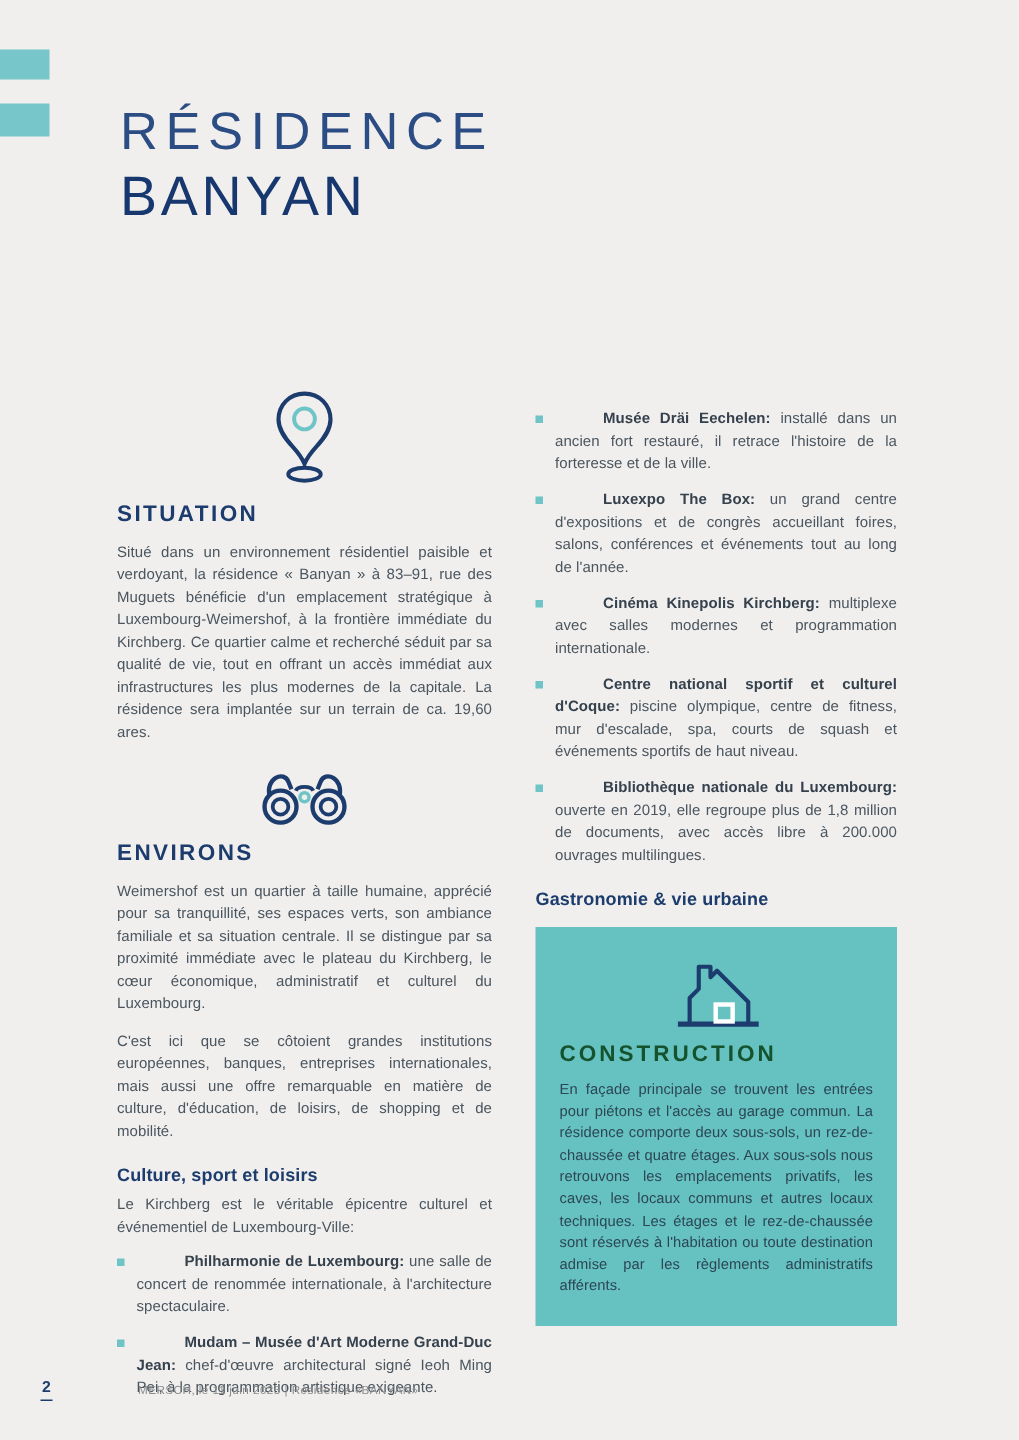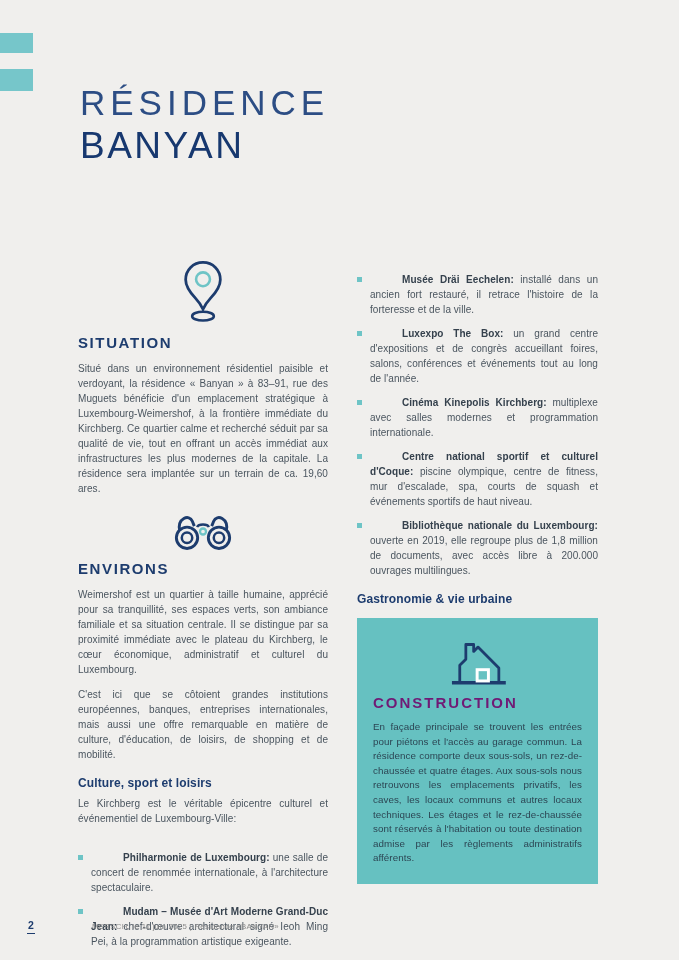--- a/index.html
+++ b/index.html
@@ -13,21 +13,21 @@
   body{
     background:var(--page_bg);
     font-family:"Liberation Sans", sans-serif;
     position:relative; overflow:hidden;
     -webkit-font-smoothing:antialiased;
   }
   .deco{position:absolute; left:0; background:var(--teal_deco);}
   .deco-1{top:33px; width:33px; height:20px;}
   .deco-2{top:69px; width:33px; height:22px;}
 
-  .title-block{position:absolute; left:80px; top:84px; line-height:1.1;}
+  .title-block{position:absolute; left:80px; top:69px; line-height:1.1;}
   .t1{font-size:35px; font-weight:300; letter-spacing:5px; color:var(--title_navy_light);}
   .t2{font-size:37px; font-weight:400; letter-spacing:2.5px; color:var(--title_navy); margin-top:3px;}
 
   .columns{position:absolute; top:258px; left:78px; width:520px; display:flex; gap:29px;}
   .col{display:block;}
   .col-left{width:250px;}
   .col-right{width:241px; padding-top:14px;}
 
   .icon-block{display:flex; justify-content:center; align-items:flex-end;}
   .icon-block.pin{height:68px;}
@@ -36,29 +36,29 @@
   .icon-block svg{display:block;}
 
   h2.section{font-size:15px; font-weight:800; letter-spacing:1.6px; color:var(--navy);
     margin-top:8px;}
   h3.sub{font-size:12px; font-weight:800; color:var(--navy); margin-top:14px; letter-spacing:.1px;}
 
   p.body{font-size:10px; line-height:15px; color:var(--body_text);
     text-align:justify; margin-top:10px; letter-spacing:.05px;}
   p.intro{margin-top:6px;}
 
-  .bullets{margin-top:24px;}
+  .bullets{margin-top:8px;}
   .col-right .bullets{margin-top:0;}
   .bullet{display:flex; margin-bottom:9px;}
   .marker{flex:0 0 auto; width:5px; height:5px; background:var(--teal); margin:5px 8px 0 0;}
   .btext{font-size:10px; line-height:15px; color:var(--body_text); text-align:justify; letter-spacing:.05px;}
   .btext b{color:var(--bullet_lead); font-weight:700;padding-left:32px;}
 
   .construction{background:var(--construction_bg); margin-top:12px; padding:14px 16px 18px;}
-  .construction h2.section{color:#701a75; letter-spacing:2px; margin-top:6px;}
+  .construction h2.section{color:#14532d; letter-spacing:2px; margin-top:6px;}
   .construction p.body{color:var(--construction_text); font-size:9.8px; line-height:14.6px; margin-top:9px;}
 
   .pagenum{position:absolute; left:27px; top:919px; font-size:10.5px; font-weight:700;
     color:var(--navy); border-bottom:1.5px solid var(--navy); padding:0 1px 2px 1px;}
   .foottext{position:absolute; left:92px; top:922px; font-size:7.8px;
     color:var(--footer_gray); letter-spacing:.3px;}
 </style>
 </head>
 <body>
 

